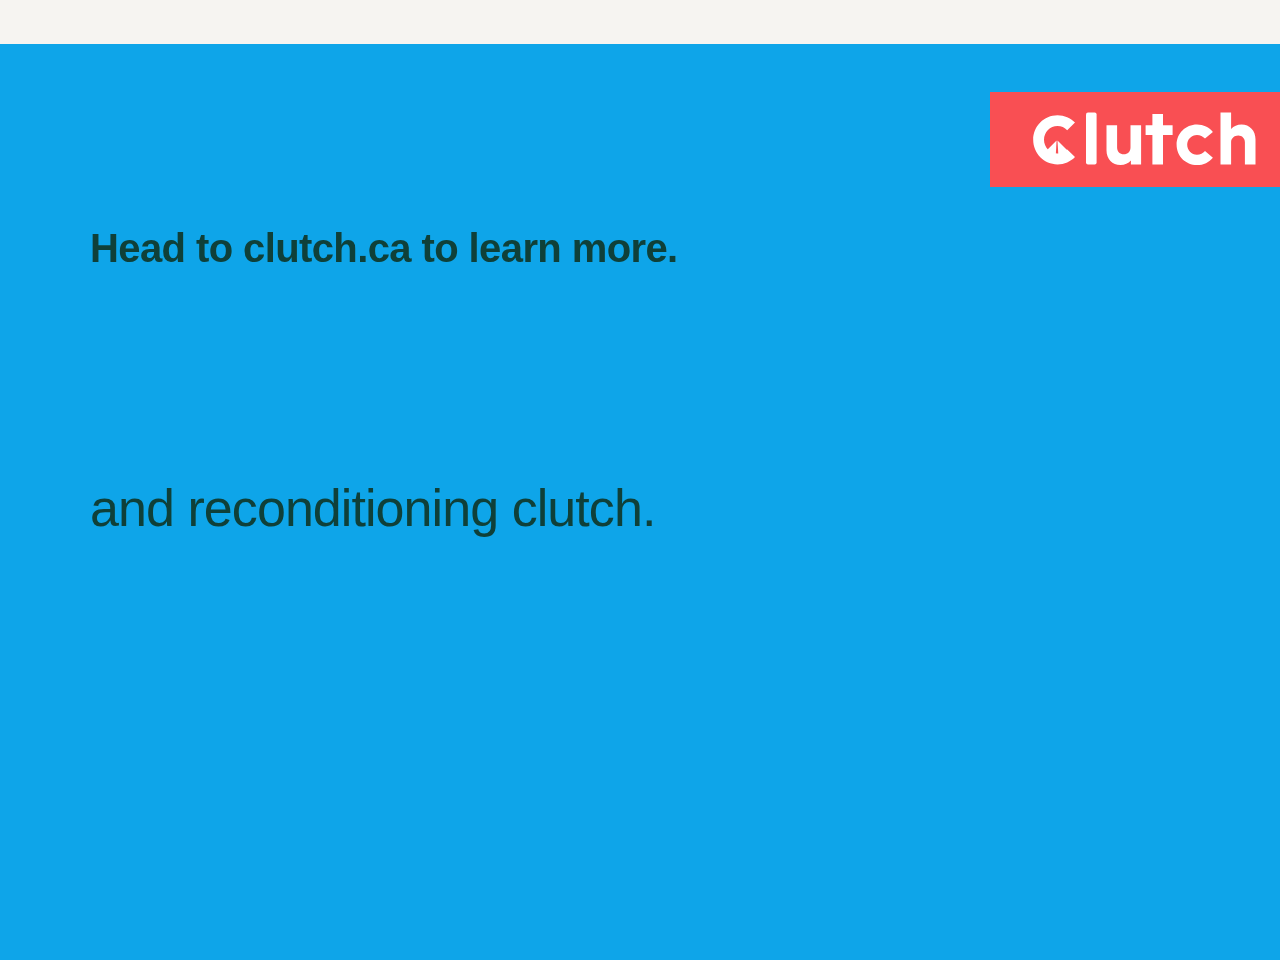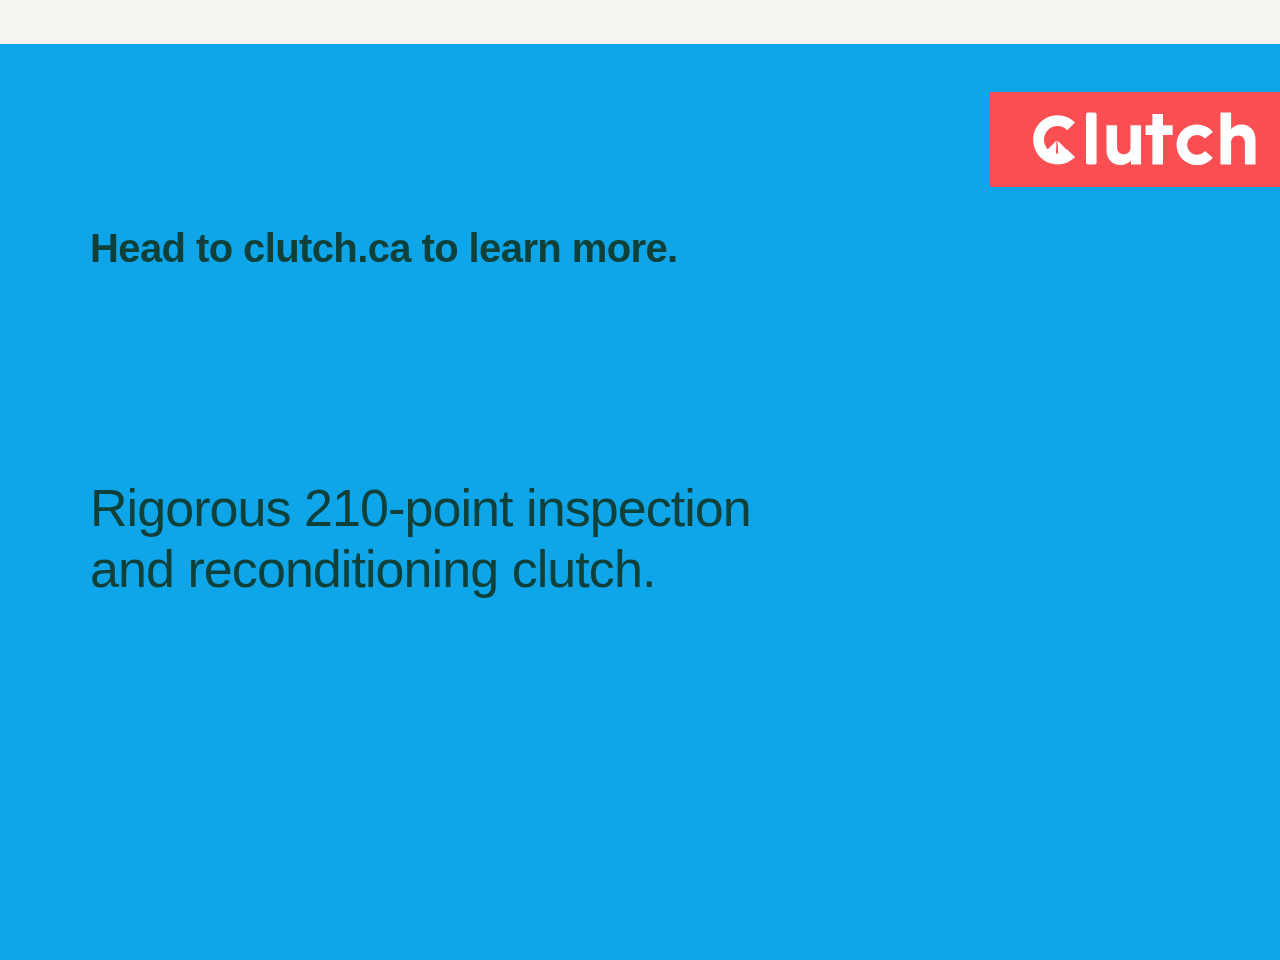--- a/index.html
+++ b/index.html
@@ -145,18 +145,17 @@
                  C206.3 25.4 203.1 28.2 203.1 32.2
                  L203.1 54.4 L192.5 54.4 Z" fill="#ffffff"></path>
       </svg>
     </div>
   </div>
 
   <div class="lede">Head to clutch.ca to learn more.</div>
 
   <div class="headline-group">
     <p class="subcopy">
-      <span class="line">Rigorous 210-point inspection</span>
       <span class="line">and reconditioning clutch.</span>
     </p>
   </div>
 
 </div>
 
 </body></html>

